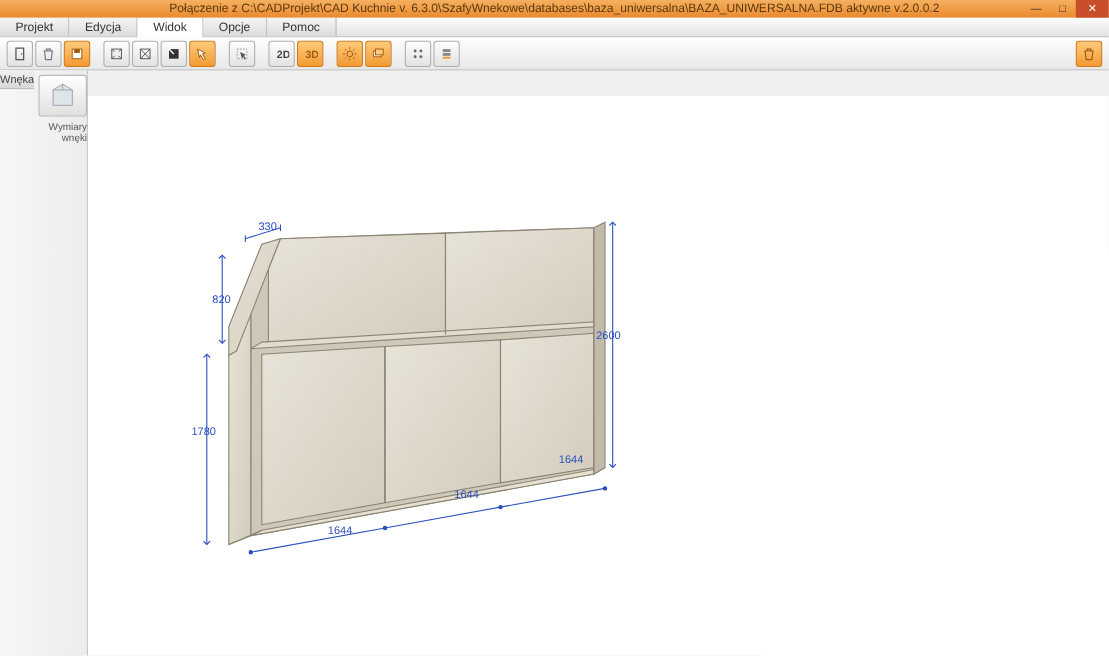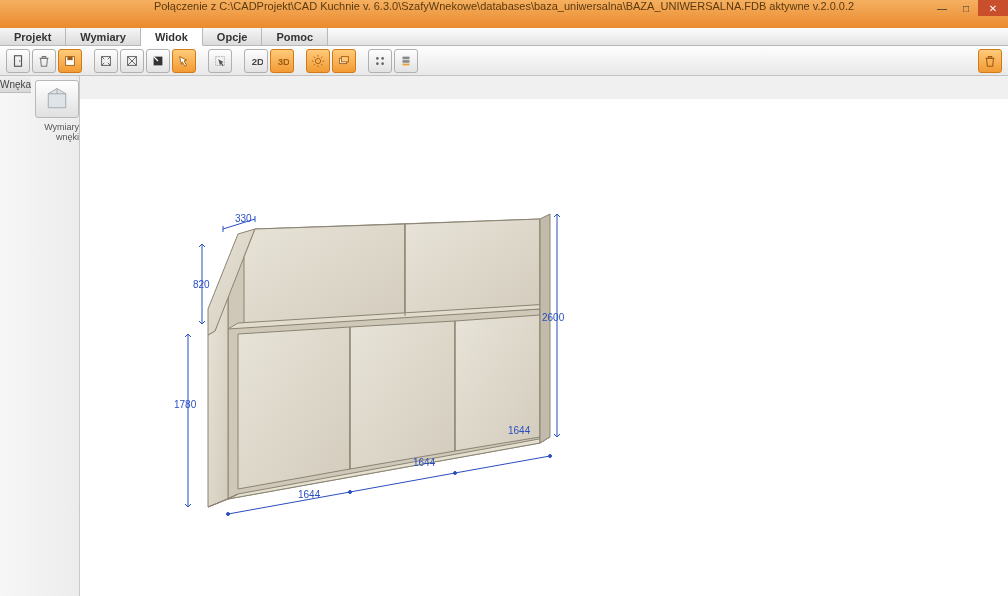--- a/index.html
+++ b/index.html
@@ -1,22 +1,22 @@
 <!DOCTYPE html>
 <html><head>
 <meta charset="utf-8">
 <style>
 * { box-sizing: border-box; margin: 0; padding: 0; font-family: Tahoma, Arial, sans-serif; font-size: 11px; }
 html, body { width: 1008px; height: 596px; overflow: hidden; background: #f0f0f0; }
 
 .titlebar {
-  height: 28px;
+  height: 16px;
   background: linear-gradient(to bottom, #f5b060, #eb8a2e);
   display: flex;
-  align-items: flex-start;
+  align-items: center;
   justify-content: center;
   position: relative;
   color: #5a3a10;
   font-size: 10px;
 }
 .titlebar .buttons { position: absolute; right: 0; top: 0; display: flex; height: 16px; }
 .titlebar .btn { width: 24px; height: 16px; display: flex; align-items: center; justify-content: center; font-size: 10px; color: #333; cursor: pointer; }
 .titlebar .btn.close { background: #c94f2c; color: #fff; width: 30px; }
 
 .menubar {
@@ -27,21 +27,20 @@
   border-bottom: 1px solid #b8b8b8;
 }
 .menubar .menu-item {
   padding: 3px 14px;
   border-right: 1px solid #b8b8b8;
   background: linear-gradient(to bottom, #f6f6f6, #dbdbdb);
   color: #333;
   cursor: pointer;
   display: flex;
   align-items: center;
-  font-weight: bold;
 }
 .menubar .menu-item.active {
   background: #fff;
   border-bottom: 1px solid #fff;
   margin-bottom: -1px;
 }
 
 .toolbar {
   height: 30px;
   background: linear-gradient(to bottom, #fefefe, #e8e8e8);
@@ -119,21 +118,21 @@
   <span>Połączenie z C:\CADProjekt\CAD Kuchnie v. 6.3.0\SzafyWnekowe\databases\baza_uniwersalna\BAZA_UNIWERSALNA.FDB aktywne  v.2.0.0.2</span>
   <div class="buttons">
     <div class="btn">—</div>
     <div class="btn">□</div>
     <div class="btn close">✕</div>
   </div>
 </div>
 
 <div class="menubar">
   <div class="menu-item">Projekt</div>
-  <div class="menu-item">Wymiary</div>
+  <div class="menu-item">Edycja</div>
   <div class="menu-item active">Widok</div>
   <div class="menu-item">Opcje</div>
   <div class="menu-item">Pomoc</div>
 </div>
 
 <div class="toolbar">
   <div class="tool-group">
     <div class="tool-btn">
         <svg viewBox="0 0 16 16">
           <rect x="4" y="2" width="8" height="12" fill="none" stroke="#555" stroke-width="1.3"></rect>

